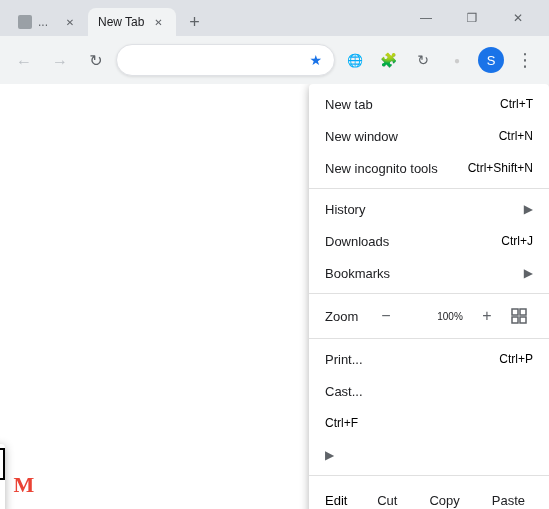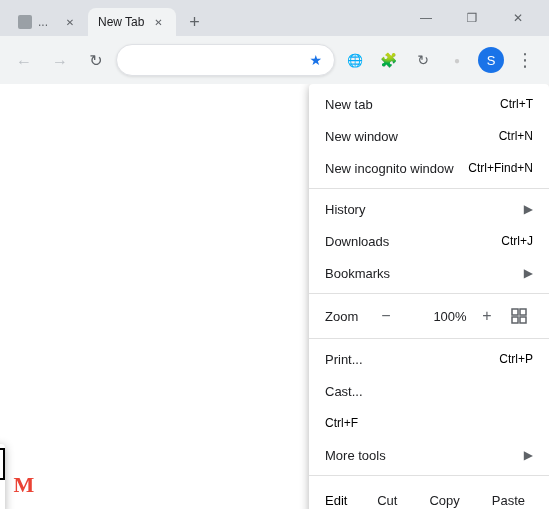--- a/index.html
+++ b/index.html
@@ -266,21 +266,21 @@
       justify-content: center;
       border-radius: 50%;
       cursor: pointer;
       color: #5f6368;
       font-size: 16px;
     }
 
     .zoom-value {
       min-width: 42px;
       text-align: center;
-      font-size: 13px;
+      font-size: 10px;
       color: #202124;
       margin-left: 27px;
     }
 
     .zoom-fullscreen {
       width: 28px;
       height: 28px;
       display: flex;
       align-items: center;
       justify-content: center;
@@ -416,22 +416,22 @@
         <span class="menu-item-label">New tab</span>
         <span class="menu-item-shortcut">Ctrl+T</span>
       </div>
 
       <div class="menu-item">
         <span class="menu-item-label">New window</span>
         <span class="menu-item-shortcut">Ctrl+N</span>
       </div>
 
       <div class="menu-item">
-        <span class="menu-item-label">New incognito window</span>
-        <span class="menu-item-shortcut">Ctrl+Find+N</span>
+        <span class="menu-item-label">New incognito tools</span>
+        <span class="menu-item-shortcut">Ctrl+Shift+N</span>
       </div>
 
       <div class="menu-divider"></div>
 
       <div class="menu-item">
         <span class="menu-item-label">History</span>
         <span class="menu-item-arrow">▶</span>
       </div>
 
       <div class="menu-item">
@@ -472,21 +472,20 @@
 
       <div class="menu-item">
         <span class="menu-item-label">Cast...</span>
       </div>
 
       <div class="menu-item">
         <span class="menu-item-shortcut">Ctrl+F</span>
       </div>
 
       <div class="menu-item">
-        <span class="menu-item-label">More tools</span>
         <span class="menu-item-arrow">▶</span>
       </div>
 
       <div class="menu-divider"></div>
 
       <div class="edit-row">
         <span class="edit-label">Edit</span>
         <div class="edit-btn">Cut</div>
         <div class="edit-btn">Copy</div>
         <div class="edit-btn">Paste</div>

